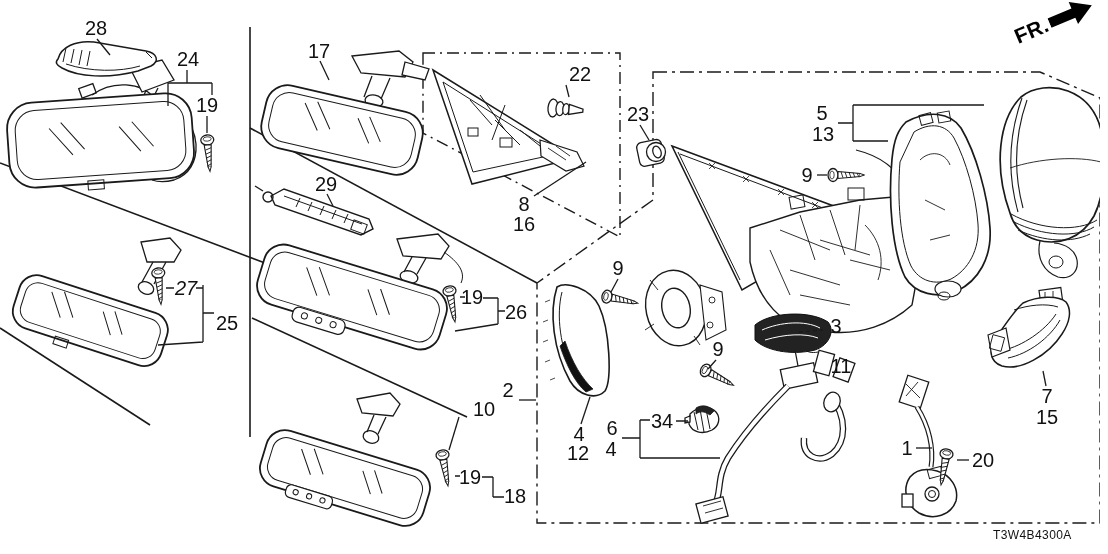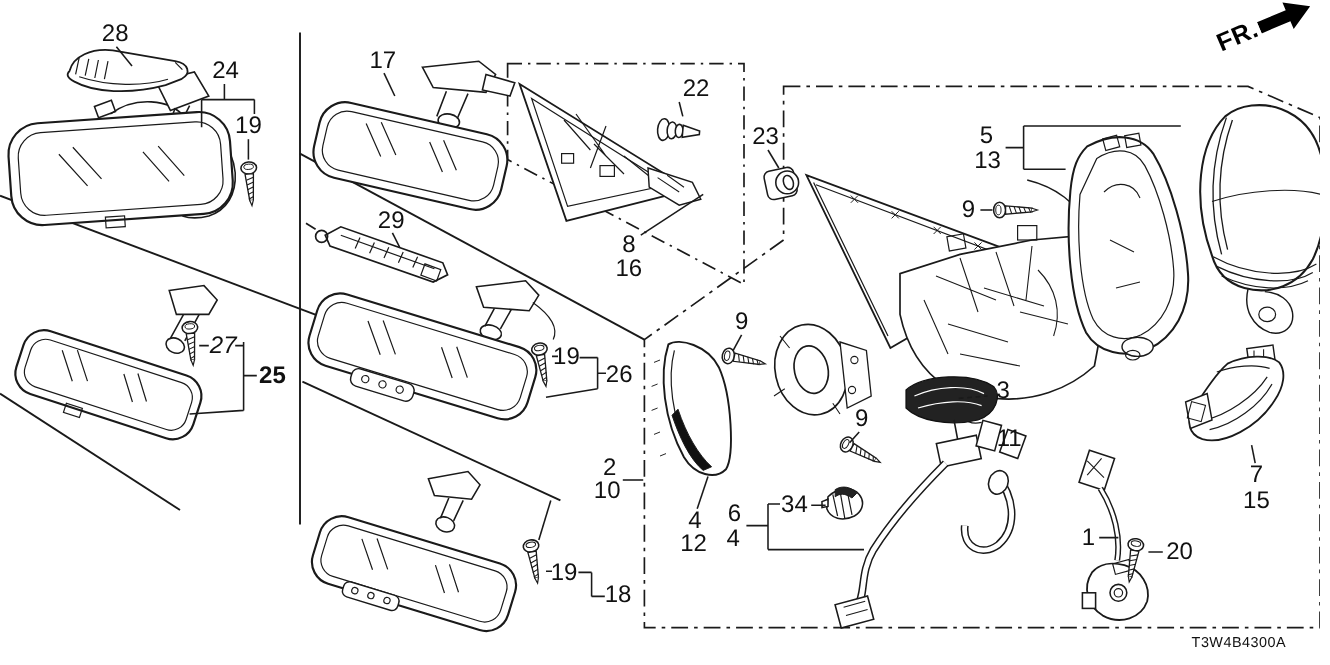--- a/index.html
+++ b/index.html
@@ -288,30 +288,30 @@
       <div class="callout" style="left: 524px; top: 204px;">8</div>
       <div class="callout" style="left: 524px; top: 224px;">16</div>
       <div class="callout" style="left: 822px; top: 113px;">5</div>
       <div class="callout" style="left: 823px; top: 134px;">13</div>
       <div class="callout" style="left: 807px; top: 175px;">9</div>
       <div class="callout" style="left: 618px; top: 268px;">9</div>
       <div class="callout" style="left: 718px; top: 349px;">9</div>
       <div class="callout" style="left: 836px; top: 326px;">3</div>
       <div class="callout" style="left: 841px; top: 345px; margin-top: 21px;">11</div>
       <div class="callout" style="left: 508px; top: 390px;">2</div>
-      <div class="callout" style="left: 506px; top: 409px; text-align: right;">10</div>
+      <div class="callout" style="left: 484px; top: 409px; text-align: right;">10</div>
       <div class="callout" style="left: 579px; top: 434px;">4</div>
       <div class="callout" style="left: 578px; top: 453px; text-align: right;">12</div>
       <div class="callout" style="left: 612px; top: 428px;">6</div>
       <div class="callout" style="left: 611px; top: 449px;">4</div>
       <div class="callout" style="left: 662px; top: 421px;">34</div>
       <div class="callout" style="left: 516px; top: 312px;">26</div>
       <div class="callout" style="left: 472px; top: 297px;">19</div>
       <div class="callout" style="left: 186px; top: 288px; font-style: italic;">27</div>
-      <div class="callout" style="left: 227px; top: 313px; font-weight: bold;">25</div>
+      <div class="callout" style="left: 227px; top: 323px;">25</div>
       <div class="callout" style="left: 470px; top: 477px;">19</div>
       <div class="callout" style="left: 515px; top: 496px;">18</div>
       <div class="callout" style="left: 907px; top: 448px;">1</div>
       <div class="callout" style="left: 983px; top: 460px;">20</div>
       <div class="callout" style="left: 1047px; top: 396px;">7</div>
       <div class="callout" style="left: 1047px; top: 417px;">15</div>
     </div>
 
 <div id="fr-arrow">
   <span class="fr-text">FR.</span>

